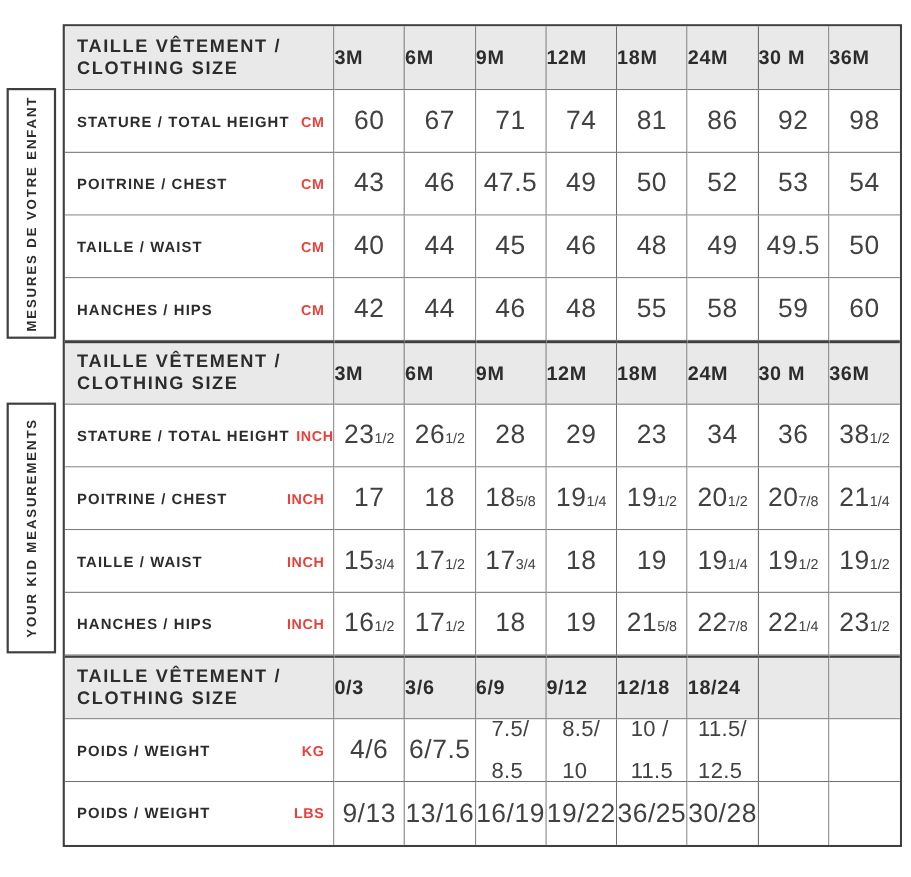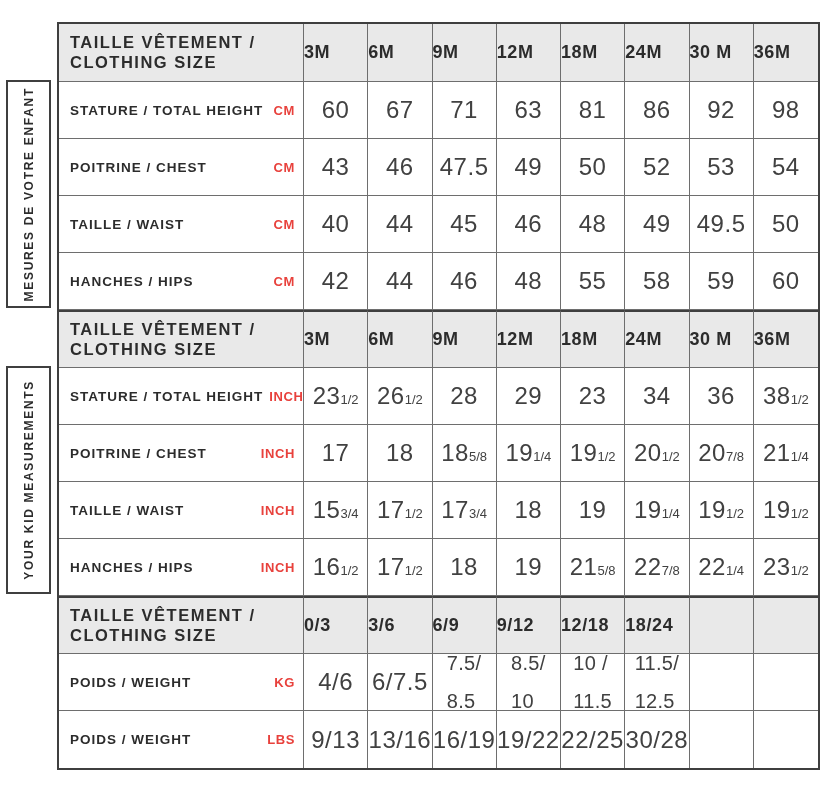--- a/index.html
+++ b/index.html
@@ -169,21 +169,21 @@
       <div class="cell val">
         <span class="num">60</span>
       </div>
       <div class="cell val">
         <span class="num">67</span>
       </div>
       <div class="cell val">
         <span class="num">71</span>
       </div>
       <div class="cell val">
-        <span class="num">63</span>
+        <span class="num">74</span>
       </div>
       <div class="cell val">
         <span class="num">81</span>
       </div>
       <div class="cell val">
         <span class="num">86</span>
       </div>
       <div class="cell val">
         <span class="num">92</span>
       </div>
@@ -488,21 +488,21 @@
       <div class="cell val bottom">
         <span class="num">13/16</span>
       </div>
       <div class="cell val bottom">
         <span class="num">16/19</span>
       </div>
       <div class="cell val bottom">
         <span class="num">19/22</span>
       </div>
       <div class="cell val bottom">
-        <span class="num">22/25</span>
+        <span class="num">36/25</span>
       </div>
       <div class="cell val bottom">
         <span class="num">30/28</span>
       </div>
       <div class="cell val bottom"></div>
       <div class="cell val bottom last"></div>
     </div>
 
 </div>
 

